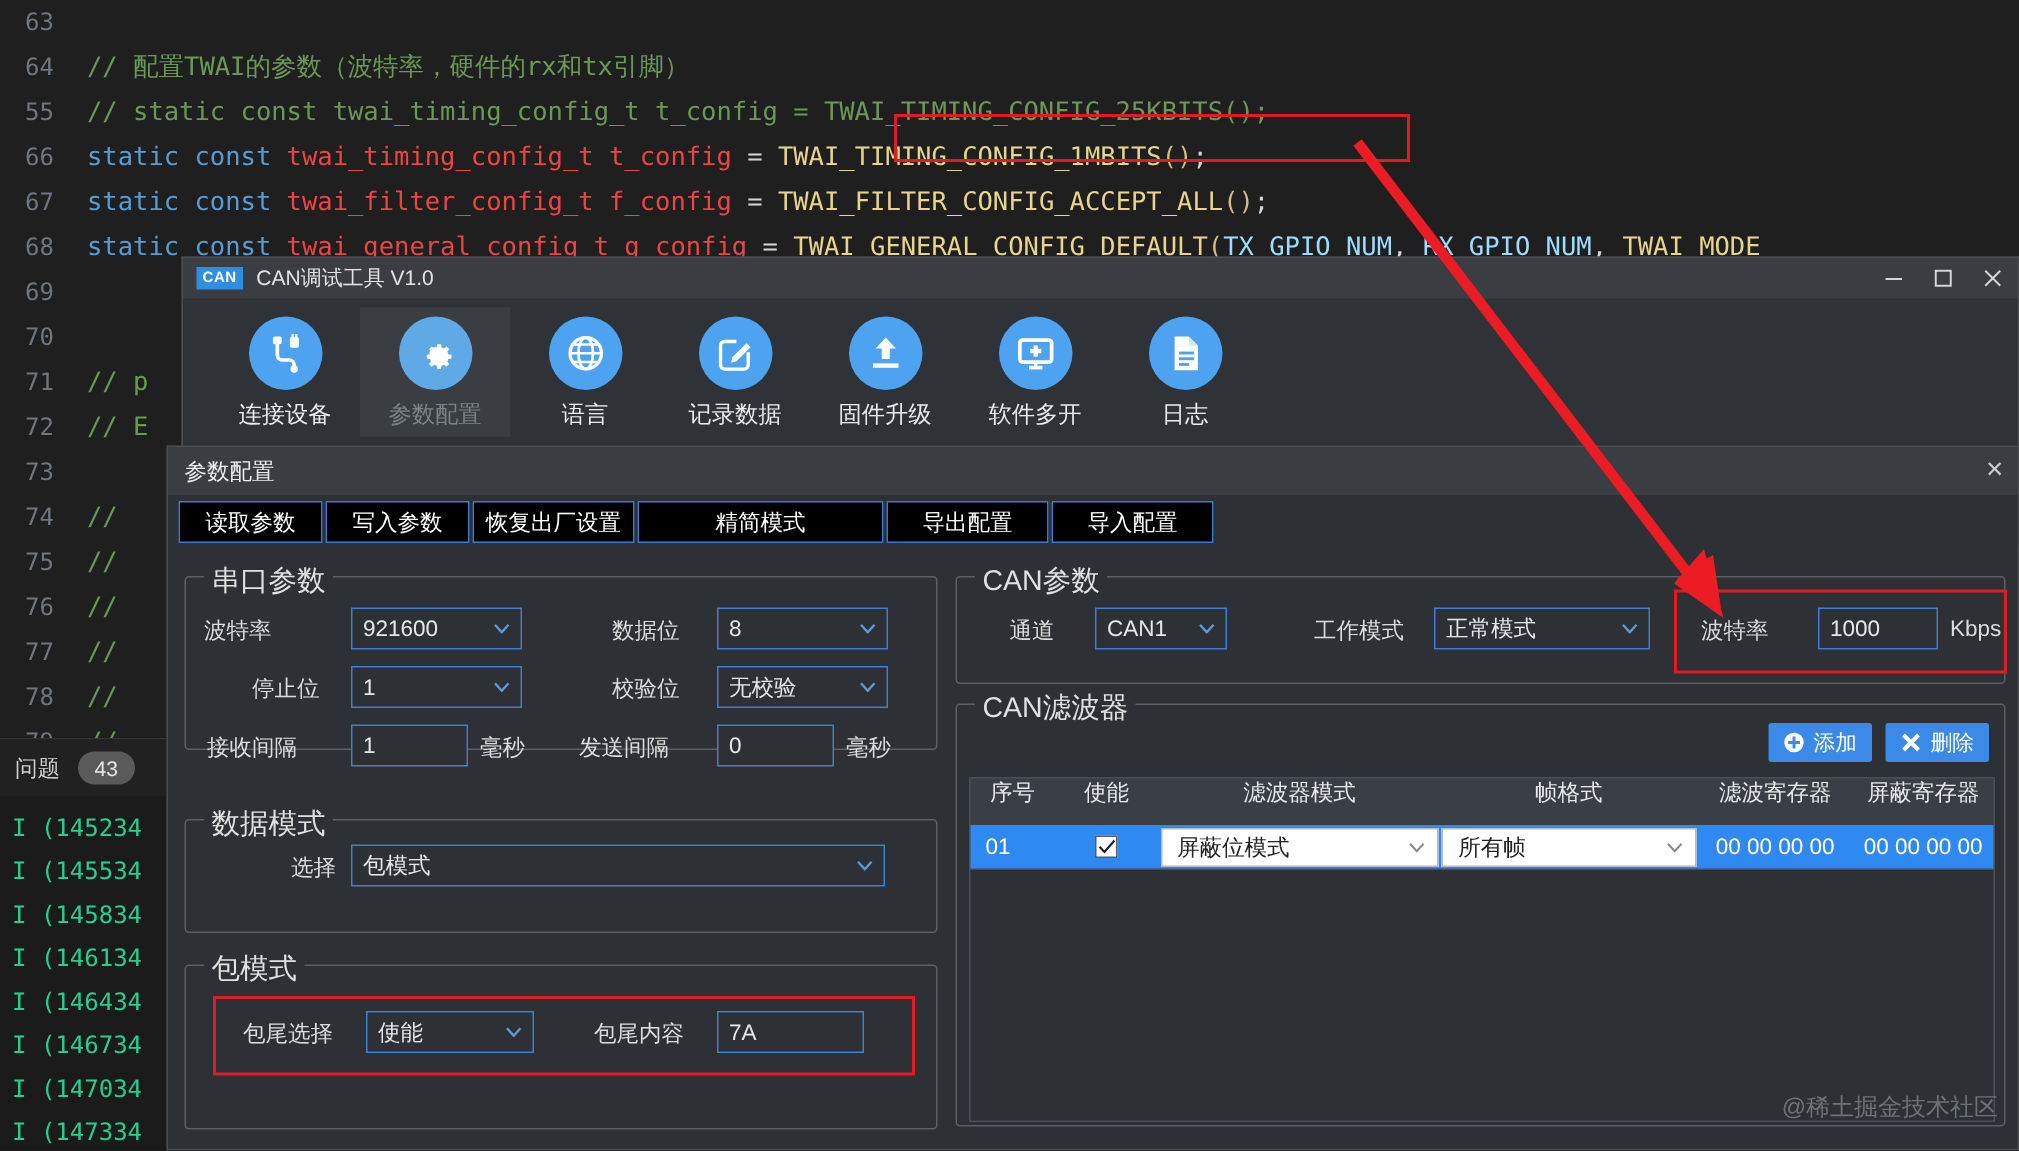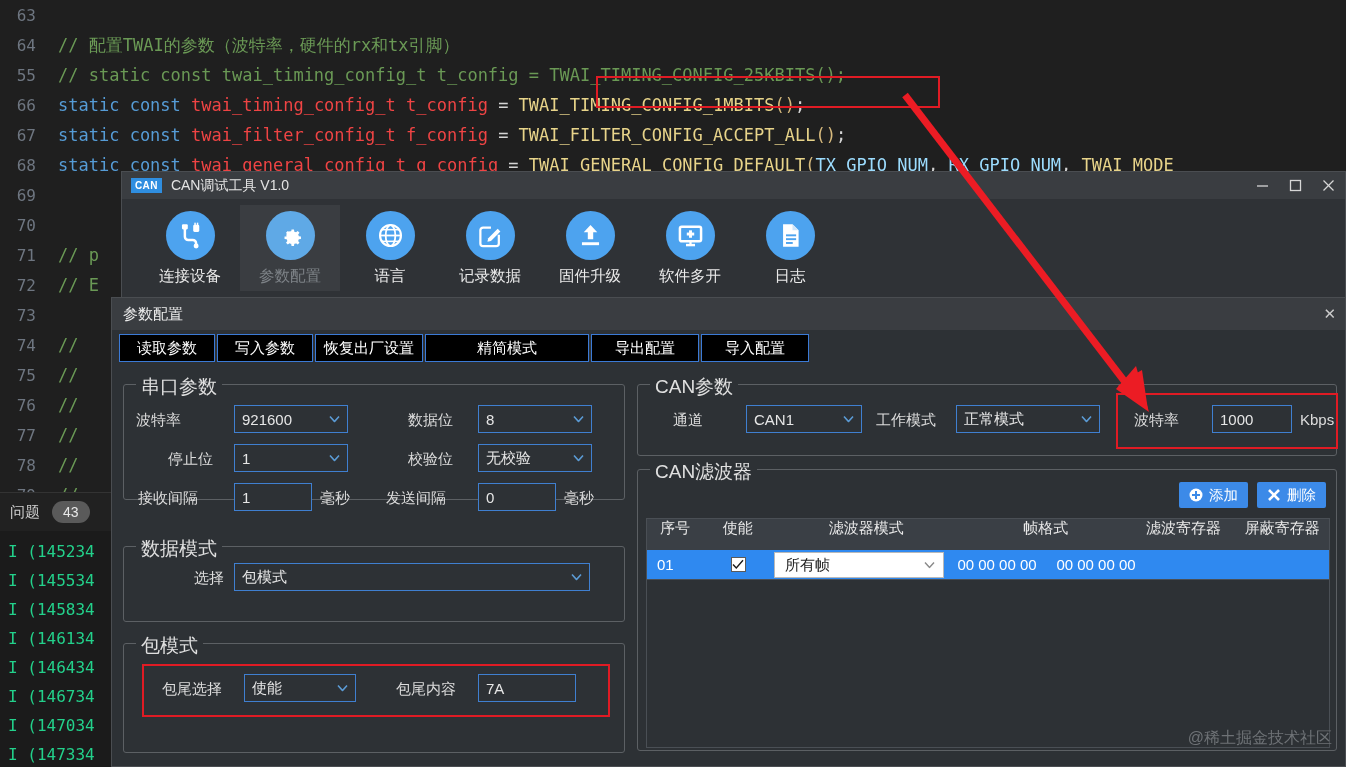--- a/index.html
+++ b/index.html
@@ -445,21 +445,21 @@
           <span>7A</span>
         </div>
 
         <div class="redbox" style="left:18px; top:20px; width:468px; height:53px;"></div>
       </div>
 
       <div class="grp" style="left:525px; top:18px; width:700px; height:72px;">
         <span class="grp-lbl">CAN参数</span>
 
         <span class="fld-lbl" style="position:absolute; left:35px; top:26px;">通道</span>
-        <div class="sel" style="position:absolute; left:108px; top:20px; width:116px;">
+        <div class="sel" style="position:absolute; left:92px; top:20px; width:88px;">
           <span>CAN1</span>
           <svg class="chev" viewBox="0 0 11 7">
               <path d="M1 1 L5.5 6 L10 1" fill="none" stroke="#5b9bd5" stroke-width="1.6"></path>
             </svg>
         </div>
 
         <span class="fld-lbl" style="position:absolute; left:238px; top:26px;">工作模式</span>
         <div class="sel" style="position:absolute; left:318px; top:20px; width:144px;">
           <span>正常模式</span>
           <svg class="chev" viewBox="0 0 11 7">
@@ -509,20 +509,28 @@
           <div id="filter-rows">
               <div class="frow">
                 <div class="fcell" style="width: 56px; justify-content: flex-start; padding-left: 10px;">01</div>
                 <div class="fcell" style="width: 70px;">
                   <div class="cbx">
                     <svg width="12" height="11" viewBox="0 0 12 11">
                       <path d="M1 5.5 L4.3 9 L11 1.3" fill="none" stroke="#1a1a1a" stroke-width="1.4"></path>
                     </svg>
                   </div>
                 </div>
+                <div style="width: 188px;">
+                  <div class="rowsel">
+                    <span>屏蔽位模式</span>
+                    <svg class="chev" width="11" height="7" viewBox="0 0 11 7">
+                      <path d="M1 1 L5.5 6 L10 1" fill="none" stroke="#8a8a8a" stroke-width="1.4"></path>
+                    </svg>
+                  </div>
+                </div>
                 <div style="width: 172px;">
                   <div class="rowsel">
                     <span>所有帧</span>
                     <svg class="chev" width="11" height="7" viewBox="0 0 11 7">
                       <path d="M1 1 L5.5 6 L10 1" fill="none" stroke="#8a8a8a" stroke-width="1.4"></path>
                     </svg>
                   </div>
                 </div>
                 <div class="fcell" style="width: 104px;">00 00 00 00</div>
                 <div class="fcell" style="width: 94px;">00 00 00 00</div>

